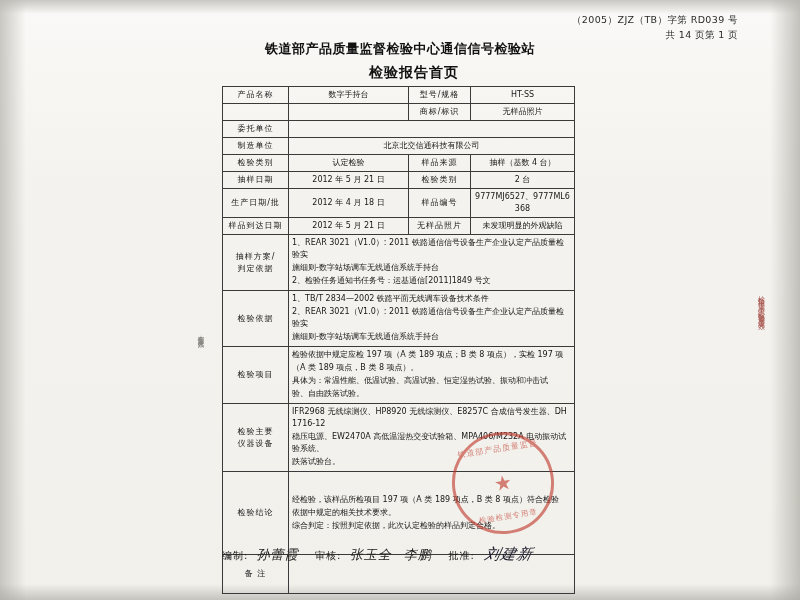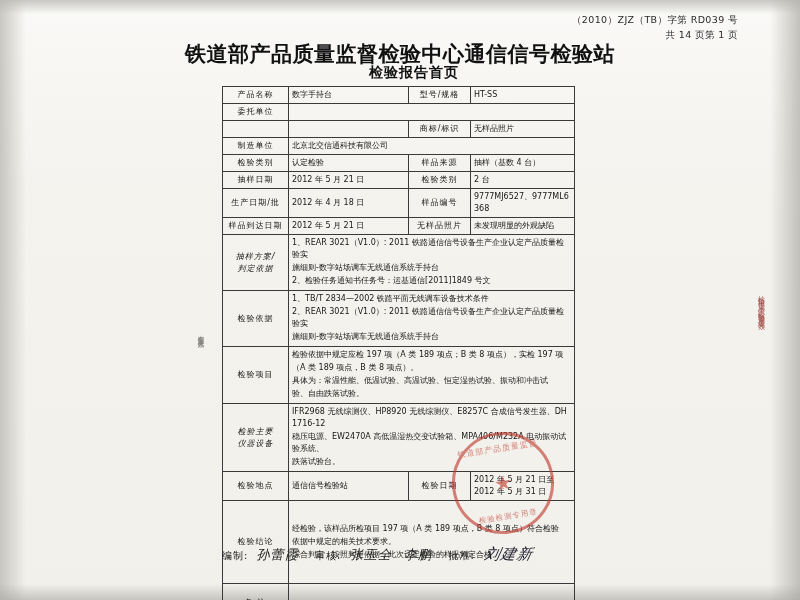--- a/index.html
+++ b/index.html
@@ -56,21 +56,21 @@
     color: #2a2a2a;
     letter-spacing: .4px;
   }
   .doc-no div { white-space: nowrap; }
 
   .title {
     position: absolute;
     left: 0; right: 0;
     top: 40px;
     text-align: center;
-    font-size: 21px;
+    font-size: 13px;
     font-weight: bold;
     letter-spacing: .5px;
     color: #111;
   }
   .subtitle {
     position: absolute;
     left: 0; right: 0;
     top: 64px;
     text-align: center;
     font-size: 14px;
@@ -97,29 +97,30 @@
     vertical-align: middle;
     word-break: break-all;
   }
   td.lbl {
     text-align: center;
     letter-spacing: 1px;
     white-space: nowrap;
     margin-top: 22px;
   }
   td.val {
+    text-align: center;
   }
   td.block {
     text-align: left;
     padding: 4px 6px;
     line-height: 14px;
     margin-left: 39px;
   }
   td.block p { margin: 0 0 1px 0; }
-  .two-line { line-height: 12px; font-style: italic; }
+  .two-line { line-height: 12px; }
 
   
   .side-vert {
     position: absolute;
     right: 34px;
     top: 290px;
     writing-mode: vertical-rl;
     font-size: 7px;
     letter-spacing: 2px;
     color: #9a3a33;
@@ -206,21 +207,21 @@
 </head>
 <body>
 
 <div class="page">
   <div class="edge-top"></div>
   <div class="edge-left"></div>
   <div class="edge-right"></div>
   <div class="edge-bottom"></div>
 
   <div class="doc-no">
-    <div>（2010）ZJZ（TB）字第 RD039 号</div>
+    <div>（2005）ZJZ（TB）字第 RD039 号</div>
     <div>共 14 页第 1 页</div>
   </div>
 
   <div class="title">铁道部产品质量监督检验中心通信信号检验站</div>
   <div class="subtitle">检验报告首页</div>
 
   <table class="main">
     <colgroup>
       <col style="width:66px">
       <col style="width:120px">
@@ -228,30 +229,30 @@
       <col style="width:104px">
     </colgroup>
     <tbody>
       <tr>
         <td class="lbl">产品名称</td>
         <td class="val">数字手持台</td>
         <td class="lbl">型号/规格</td>
         <td class="val">HT-SS</td>
       </tr>
       <tr>
-        <td class="lbl">委托单位</td>
-        <td class="val" colspan="3"></td>
-      </tr>
-      <tr>
         <td class="lbl"></td>
         <td class="val"></td>
         <td class="lbl">商标/标识</td>
         <td class="val">无样品照片</td>
       </tr>
       <tr>
+        <td class="lbl">委托单位</td>
+        <td class="val" colspan="3"></td>
+      </tr>
+      <tr>
         <td class="lbl">制造单位</td>
         <td class="val" colspan="3">北京北交信通科技有限公司</td>
       </tr>
       <tr>
         <td class="lbl">检验类别</td>
         <td class="val">认定检验</td>
         <td class="lbl">样品来源</td>
         <td class="val">抽样（基数 4 台）</td>
       </tr>
       <tr>
@@ -309,29 +310,20 @@
           <div>检验主要</div>
           <div>仪器设备</div>
         </td>
         <td class="block" colspan="3">
           <p>IFR2968 无线综测仪、HP8920 无线综测仪、E8257C 合成信号发生器、DH1716-12</p>
           <p>稳压电源、EW2470A 高低温湿热交变试验箱、MPA406/M232A 电动振动试验系统、</p>
           <p>跌落试验台。</p>
         </td>
       </tr>
 
-      <tr>
-        <td class="lbl">检验地点</td>
-        <td class="val">通信信号检验站</td>
-        <td class="lbl">检验日期</td>
-        <td class="val">
-          <div>2012 年 5 月 21 日至</div>
-          <div>2012 年 5 月 31 日</div>
-        </td>
-      </tr>
 
       <tr>
         <td class="lbl" style="height:78px">检验结论</td>
         <td class="block" colspan="3">
           <p>经检验，该样品所检项目 197 项（A 类 189 项点，B 类 8 项点）符合检验</p>
           <p>依据中规定的相关技术要求。</p>
           <p>综合判定：按照判定依据，此次认定检验的样品判定合格。</p>
         </td>
       </tr>
 

